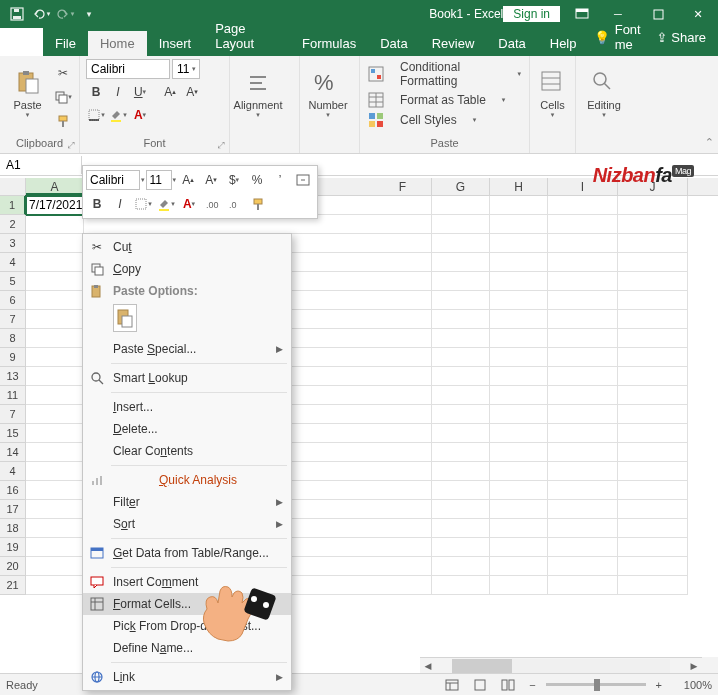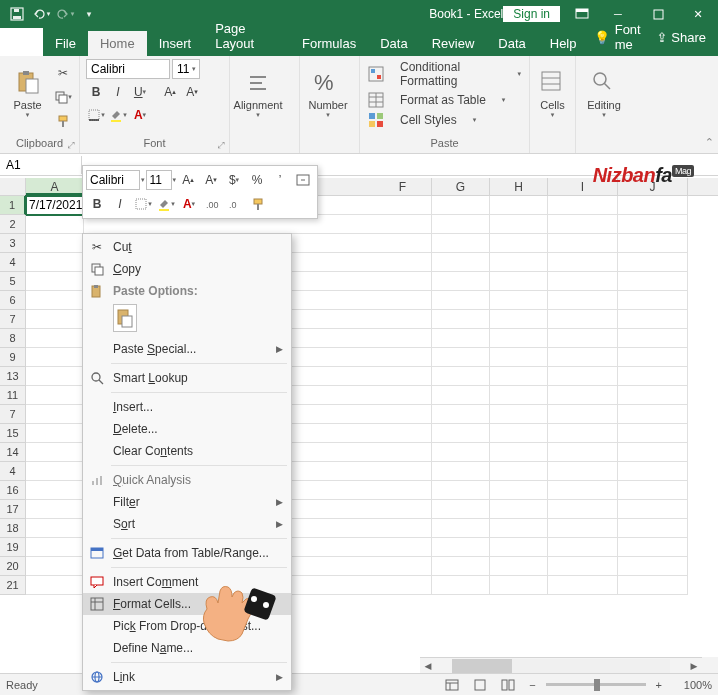--- a/index.html
+++ b/index.html
@@ -60,21 +60,21 @@
 .rows { }
 .row { display: flex; height: 19px; }
 .rh { width: 26px; background: #f0f0f0; border-right: 1px solid #d4d4d4; border-bottom: 1px solid #d4d4d4; font-size: 11px; text-align: center; line-height: 19px; color: #444; }
 .rh.sel { background: #d6ead4; border-right: 2px solid #217346; }
 .cell { width: 58px; border-right: 1px solid #e0e0e0; border-bottom: 1px solid #e0e0e0; font-size: 12px; padding: 1px 3px; line-height: 17px; text-align: right; overflow: visible; white-space: nowrap; }
 .cell.selected { outline: 2px solid #217346; outline-offset: -1px; }
 
 
 .context-menu { position: absolute; left: 82px; top: 233px; width: 210px; background: #f8f8f8; border: 1px solid #c6c6c6; box-shadow: 3px 3px 8px rgba(0,0,0,0.25); z-index: 60; font-size: 12px; color: #333; padding: 2px 0; }
 .context-menu .mi { display: flex; align-items: center; padding: 4px 8px 4px 30px; position: relative; cursor: default; }
-.context-menu .mi.disabled { color: #737373; }
+.context-menu .mi.disabled { color: #c2410c; justify-content: center; }
 .context-menu .mi .mico { position: absolute; left: 6px; width: 16px; height: 16px; display: flex; align-items: center; justify-content: center; font-size: 12px; }
 .context-menu .sep { height: 1px; background: #e0e0e0; margin: 3px 4px 3px 28px; }
 .context-menu .mi .arrow { margin-left: auto; font-size: 9px; color: #666; }
 .context-menu .mi.highlight { background: #dadada; }
 .context-menu .label-only { font-weight: bold; color: #888; }
 .context-menu .paste-opts { padding: 2px 8px 6px 30px; }
 .context-menu .paste-opts .pbtn { width: 24px; height: 28px; border: 1px solid #c0c0c0; display: inline-flex; align-items: center; justify-content: center; background: #fff; }
 .context-menu .mi u { text-decoration: underline; }
 
 

